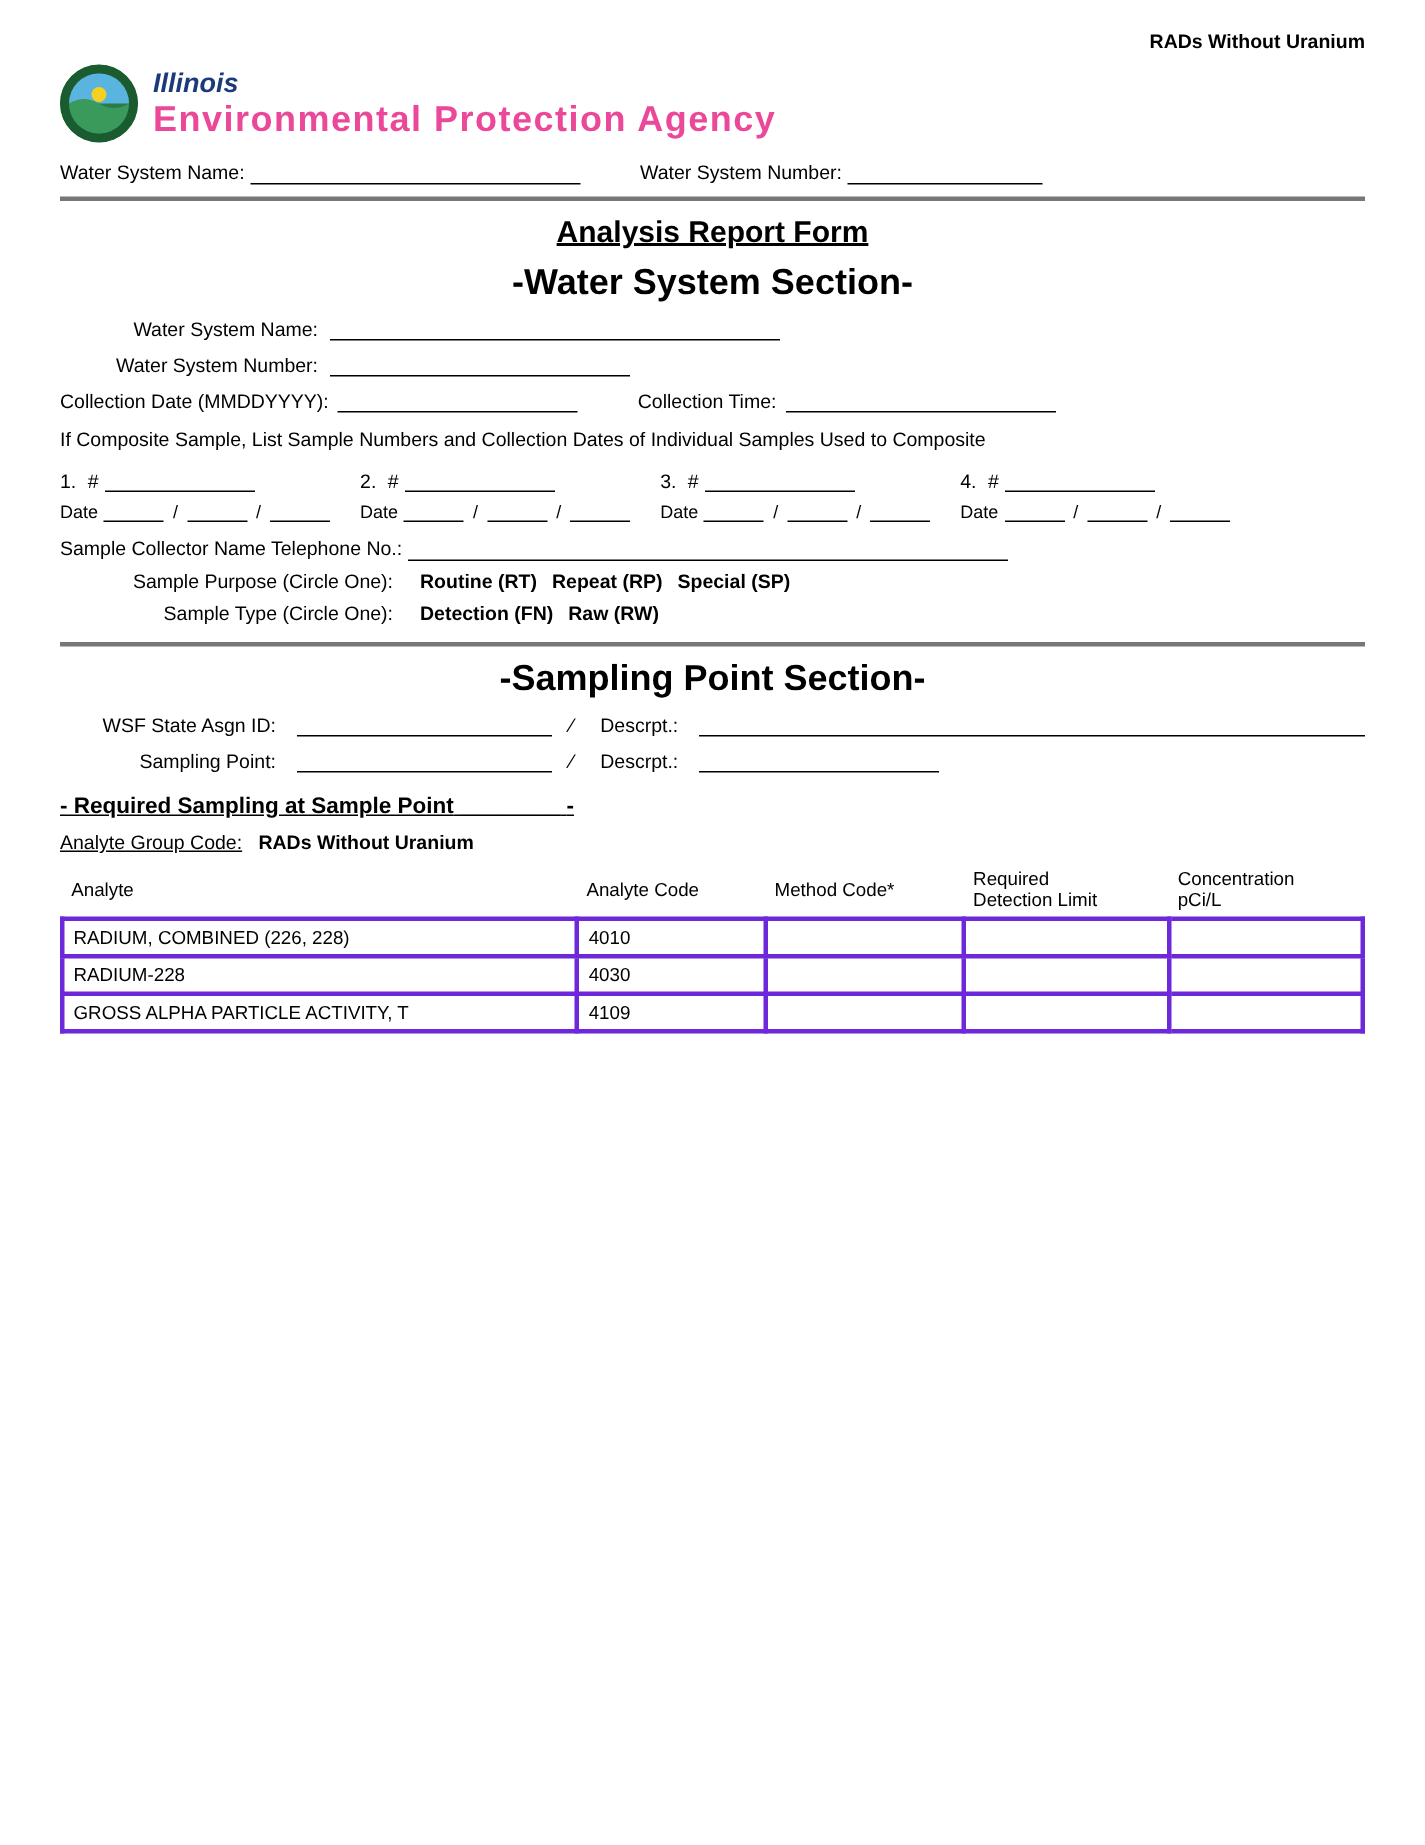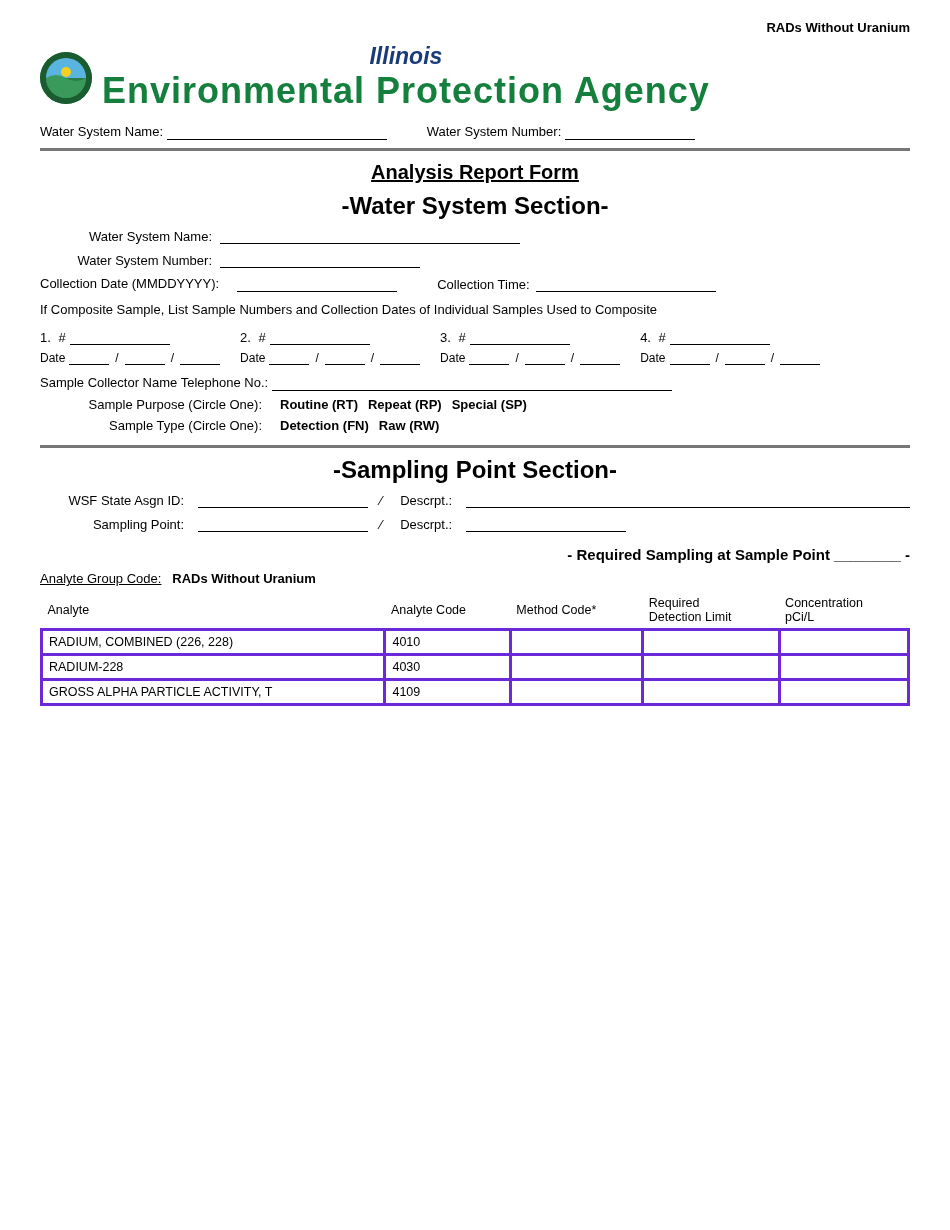--- a/index.html
+++ b/index.html
@@ -34,28 +34,27 @@
       margin-right: 10px;
       flex-shrink: 0;
       overflow: hidden;
     }
     .agency-name {
       display: flex;
       flex-direction: column;
     }
     .agency-name .illinois {
       color: #1a3a7a;
-      font-size: 23px;
+      font-size: 18px;
       font-style: italic;
       font-weight: bold;
-      text-align: center;
     }
     .agency-name .epa {
-      color: #15803d;
-      font-size: 36px;
+      color: #ec4899;
+      font-size: 24px;
       font-weight: bold;
       letter-spacing: 1px;
     }
     .water-system-header {
       display: flex;
       align-items: flex-end;
       gap: 40px;
       margin-bottom: 8px;
       font-size: 13px;
     }
@@ -148,24 +147,25 @@
       display: flex;
       align-items: flex-end;
       margin: 8px 0;
       gap: 8px;
     }
     .wsf-label { min-width: 150px; text-align: right; padding-right: 6px; }
     .wsf-field { border-bottom: 1px solid #000; min-width: 160px; min-height: 16px; }
     .descrpt-label { padding: 0 6px; }
     .descrpt-field { border-bottom: 1px solid #000; flex: 1; min-height: 16px; }
     .required-title {
-      text-align: right;
+      text-align: left;
       font-size: 15px;
       font-weight: bold;
       margin: 14px 0 8px;
+      text-decoration: underline;
     }
     .analyte-group {
       margin-bottom: 6px;
       font-size: 13px;
     }
     .analyte-table {
       width: 100%;
       border-collapse: collapse;
       font-size: 12.5px;
     }
@@ -186,22 +186,22 @@
     }
     .th-center { text-align: center; }
     .collection-row {
       display: flex;
       align-items: flex-end;
       margin: 8px 0;
       gap: 40px;
     }
     .collection-left {
       display: flex;
-      align-items: flex-start;
-      gap: 18px;
+      align-items: center;
+      gap: 6px;
     }
     .collection-right {
       display: flex;
       align-items: flex-end;
       gap: 6px;
     }
   </style>
 </head>
 <body>
 

